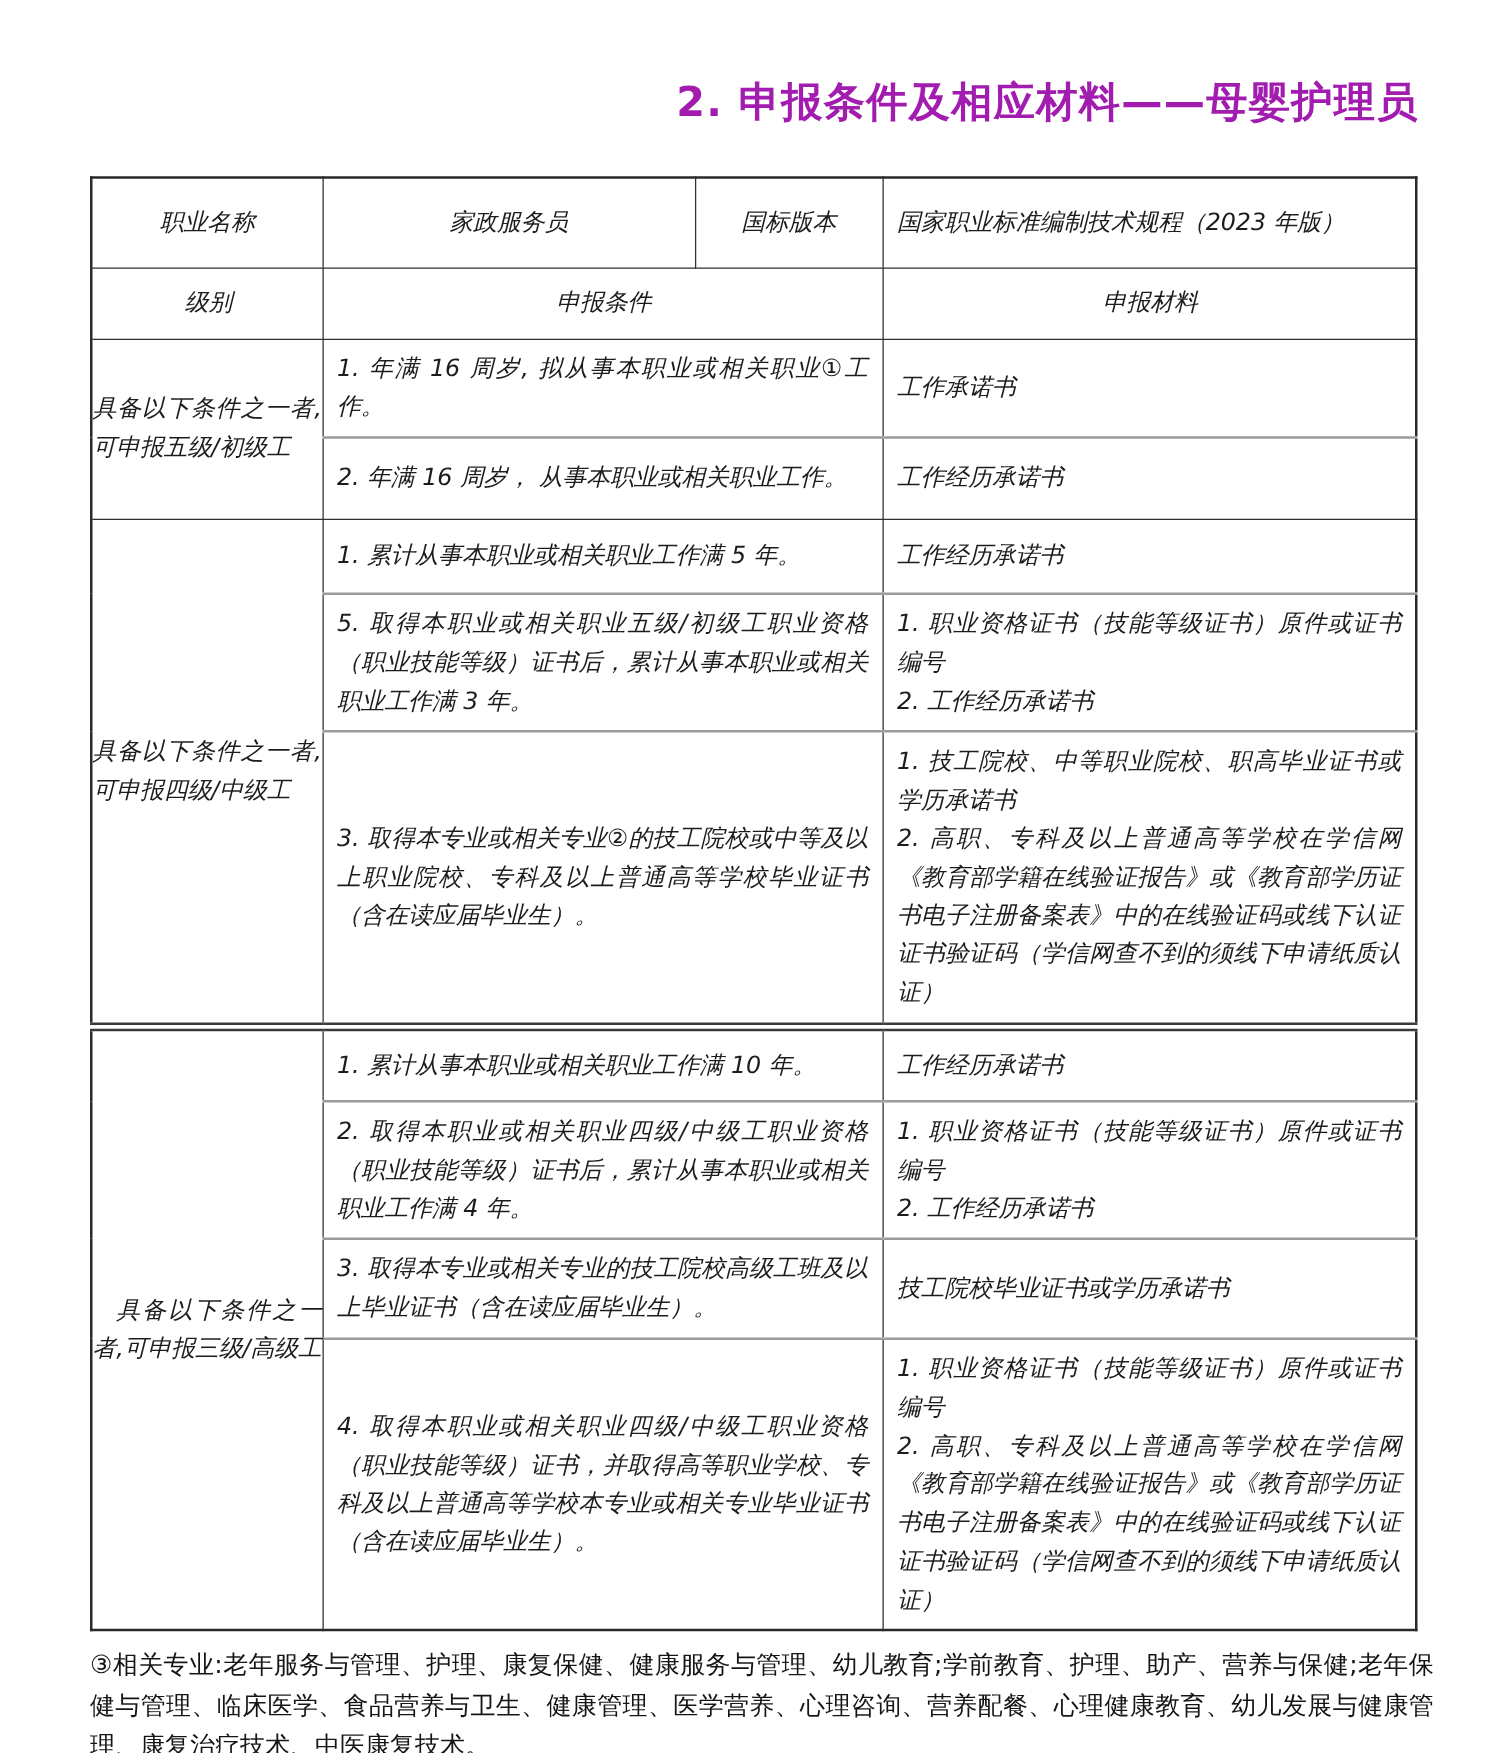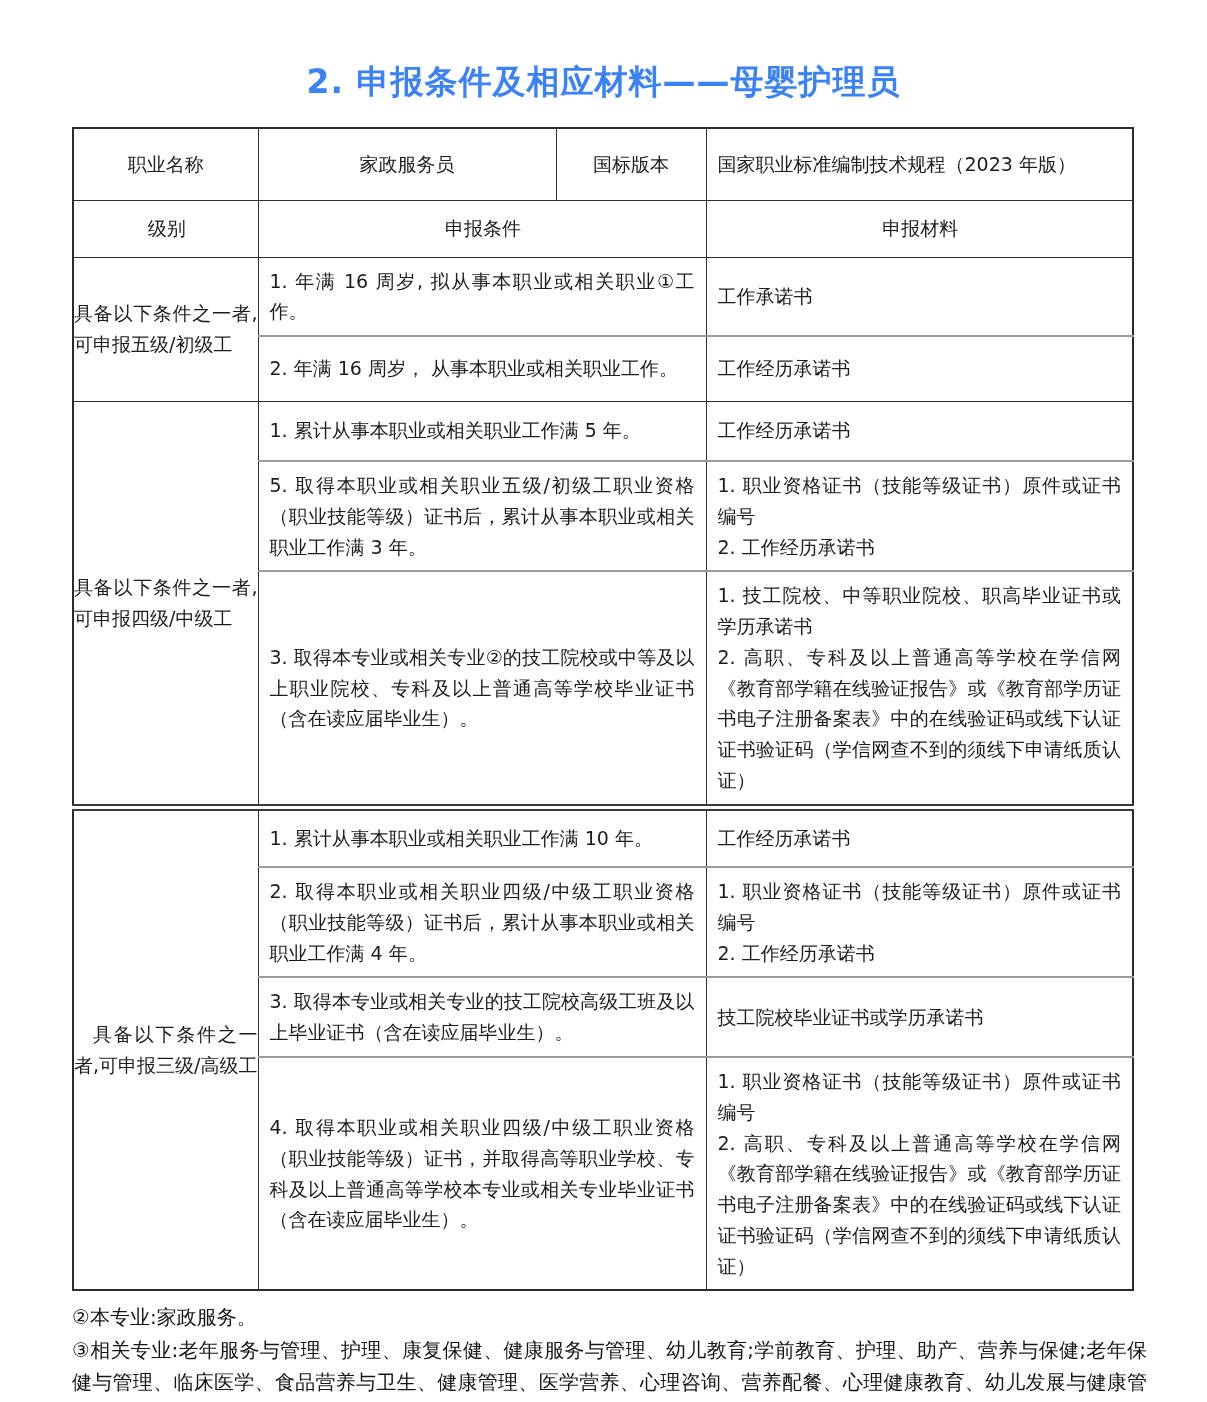--- a/index.html
+++ b/index.html
@@ -12,40 +12,41 @@
     width: 1207px;
     min-height: 1402px;
     margin: 0 auto;
   }
   .page {
     width: 1063px;
     margin: 0 auto;
     padding-top: 60px;
   }
   h1.doc-title {
-    text-align: center;
+    text-align: right;
     font-size: 33px;
     font-weight: 700;
     letter-spacing: 1px;
-    color: #3b82f6;
-    margin-bottom: 22px;
+    color: #a21caf;
+    margin-bottom: 36px;
   }
   table.main-table {
     width: 1060px;
     table-layout: fixed;
     border-collapse: collapse;
     border: 2.5px solid #2a2a2a;
     font-size: 19px;
     line-height: 1.62;
   }
   td {
     border: 1.5px solid #2e2e2e;
     vertical-align: middle;
     padding: 8px 11px;
     text-align: justify;
+    font-style: italic;
   }
   col.c1 { width: 185px; }
   col.c2 { width: 298px; }
   col.c3 { width: 150px; }
   col.c4 { width: 427px; }
   .center { text-align: center; }
   .level-cell { padding: 10px 0; }
   .level-cell.indent { text-indent: 1em; }
   .material-cell { white-space: pre-line; }
   tr.r-info  td { height: 72px; }
@@ -142,17 +143,16 @@
     </tr>
     <tr>
       <td class="h210 sub" colspan="2">4. 取得本职业或相关职业四级/中级工职业资格（职业技能等级）证书，并取得高等职业学校、专科及以上普通高等学校本专业或相关专业毕业证书（含在读应届毕业生）。</td>
       <td class="h210 sub material-cell">1. 职业资格证书（技能等级证书）原件或证书编号
 2. 高职、专科及以上普通高等学校在学信网《教育部学籍在线验证报告》或《教育部学历证书电子注册备案表》中的在线验证码或线下认证证书验证码（学信网查不到的须线下申请纸质认证）</td>
     </tr>
   </tbody>
     </table>
 
   <div class="footnotes">
-    <p>②本专业:家政服务。</p>
     <p>③相关专业:老年服务与管理、护理、康复保健、健康服务与管理、幼儿教育;学前教育、护理、助产、营养与保健;老年保健与管理、临床医学、食品营养与卫生、健康管理、医学营养、心理咨询、营养配餐、心理健康教育、幼儿发展与健康管理、康复治疗技术、中医康复技术。</p>
   </div>
 
 </div>
 
 </body></html>

